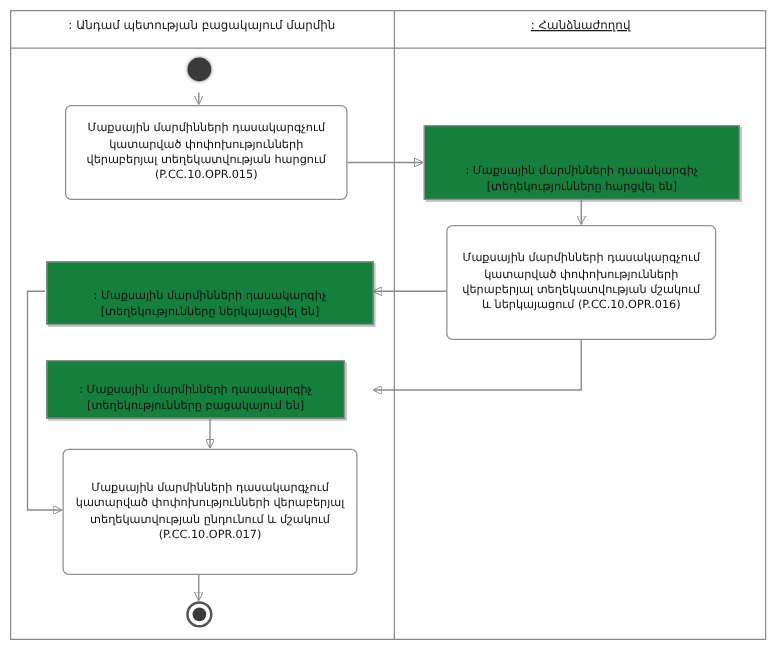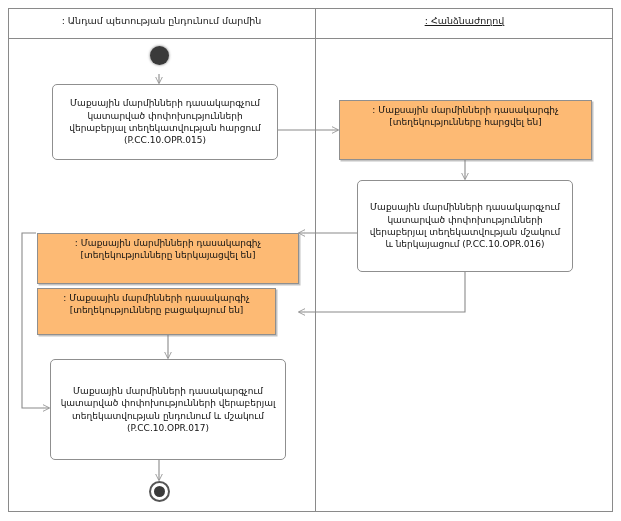--- a/index.html
+++ b/index.html
@@ -71,23 +71,23 @@
     text-align: center;
     font-size: 9px;
     line-height: 12.4px;
     color: #111111;
     padding: 4px 8px;
   }
   .objectnode {
     position: absolute;
     box-sizing: border-box;
     border: 1px solid #8f8f8f;
-    background: #fdba74;
+    background: #15803d;
     display: flex;
-    align-items: flex-start;
+    align-items: flex-end;
     justify-content: center;
     text-align: center;
     font-size: 9px;
     line-height: 12.4px;
     color: #111111;
     padding: 3px 6px;
     box-shadow: 1.5px 1.5px 0 rgba(120,120,120,0.45);
   }
   .activity .txt, .objectnode .txt { display: block; }
 
@@ -137,21 +137,21 @@
 </style>
 </head>
 <body>
 
 <div id="canvas">
 
   <div class="lane-frame"></div>
   <div class="lane-divider-v"></div>
   <div class="lane-divider-h"></div>
 
-  <div class="lane-title" id="lane-title-left">: Անդամ պետության ընդունում մարմին</div>
+  <div class="lane-title" id="lane-title-left">: Անդամ պետության բացակայում մարմին</div>
 
   <div class="lane-title" id="lane-title-right">: Հանձնաժողով</div>
 
   <svg id="connectors" viewBox="0 0 621 521" xmlns="http://www.w3.org/2000/svg">
     <defs>
       <marker id="arrow" viewBox="0 0 10 10" refX="9" refY="5" markerWidth="6.5" markerHeight="6.5" orient="auto-start-reverse">
         <path d="M 0 0 L 10 5 L 0 10 z" fill="#6f6f6f" stroke="none"></path>
       </marker>
     </defs>
 
@@ -179,21 +179,21 @@
   </div>
 
   <div class="objectnode" style="left:339px; top:100px; width:253px; height:60px;">
     <span class="txt">: Մաքսային մարմինների դասակարգիչ [տեղեկությունները հարցվել են]</span>
   </div>
 
   <div class="activity" style="left:357px; top:180px; width:216px; height:92px;">
     <span class="txt">Մաքսային մարմինների դասակարգչում կատարված փոփոխությունների վերաբերյալ տեղեկատվության մշակում և ներկայացում (P.CC.10.OPR.016)</span>
   </div>
 
-  <div class="objectnode" style="left:37px; top:209px; width:262px; height:51px;margin-top:24px;">
+  <div class="objectnode" style="left:37px; top:209px; width:262px; height:51px;">
     <span class="txt">: Մաքսային մարմինների դասակարգիչ [տեղեկությունները ներկայացվել են]</span>
   </div>
 
   <div class="objectnode" style="left:37px; top:288px; width:239px; height:47px;">
     <span class="txt">: Մաքսային մարմինների դասակարգիչ [տեղեկությունները բացակայում են]</span>
   </div>
 
   <div class="activity" style="left:50px; top:359px; width:236px; height:101px;">
     <span class="txt">Մաքսային մարմինների դասակարգչում կատարված փոփոխությունների վերաբերյալ տեղեկատվության ընդունում և մշակում (P.CC.10.OPR.017)</span>
   </div>

